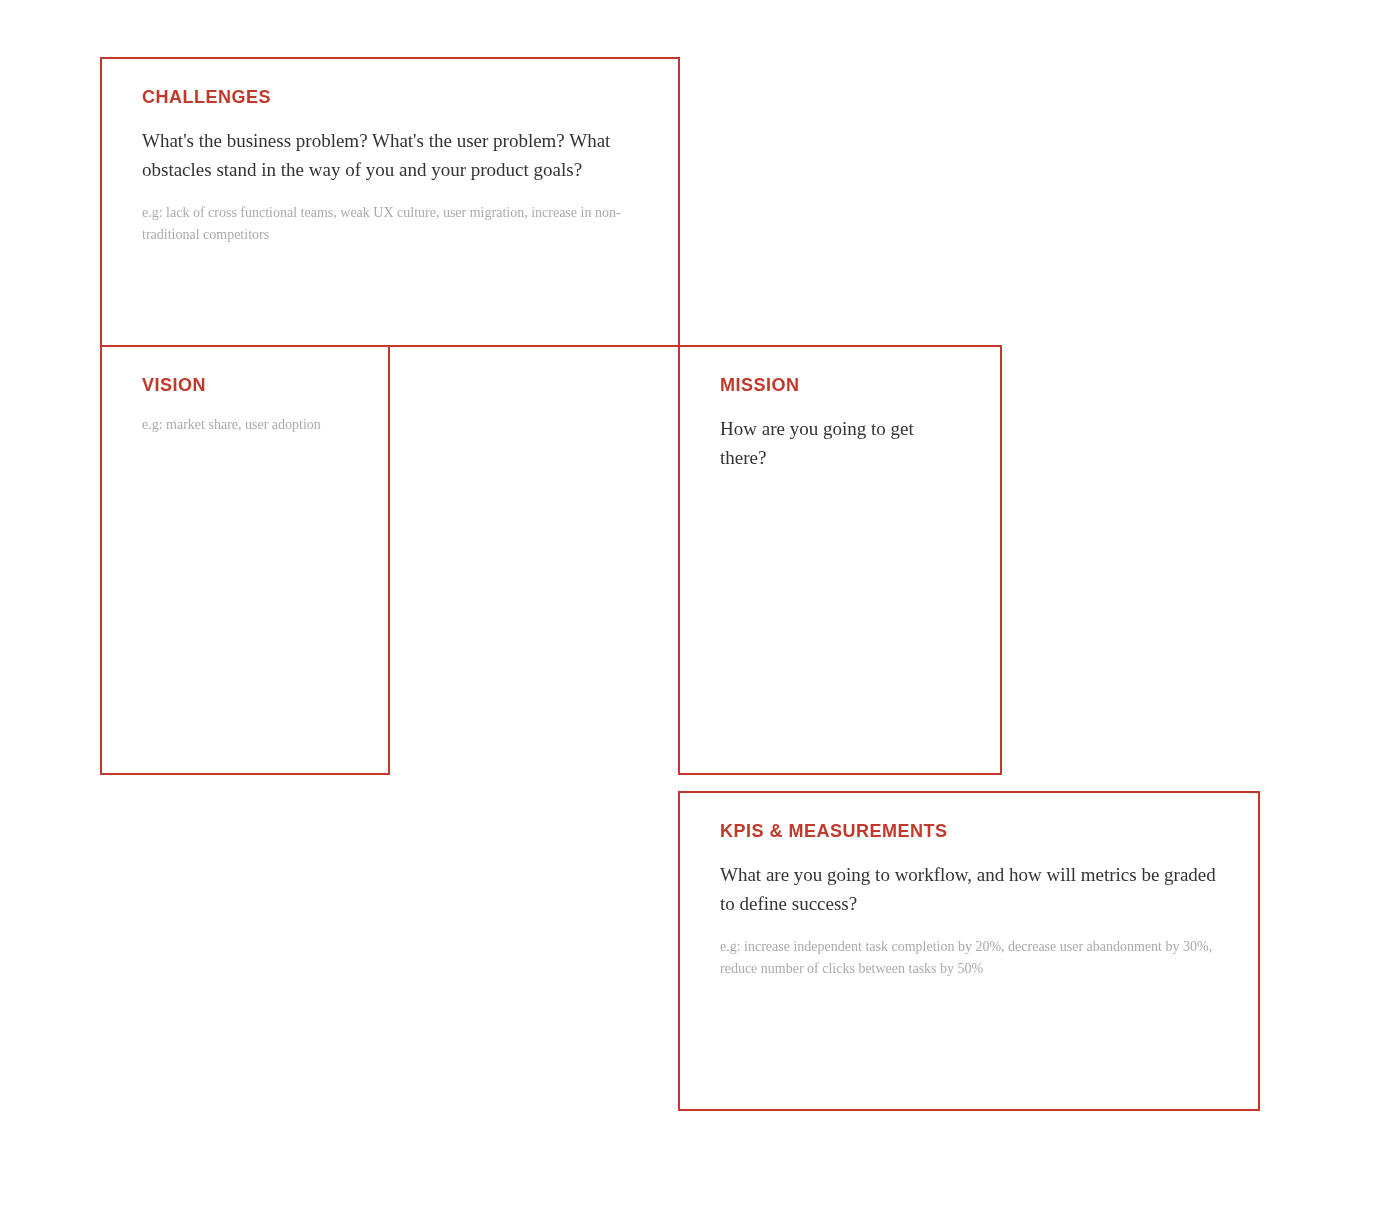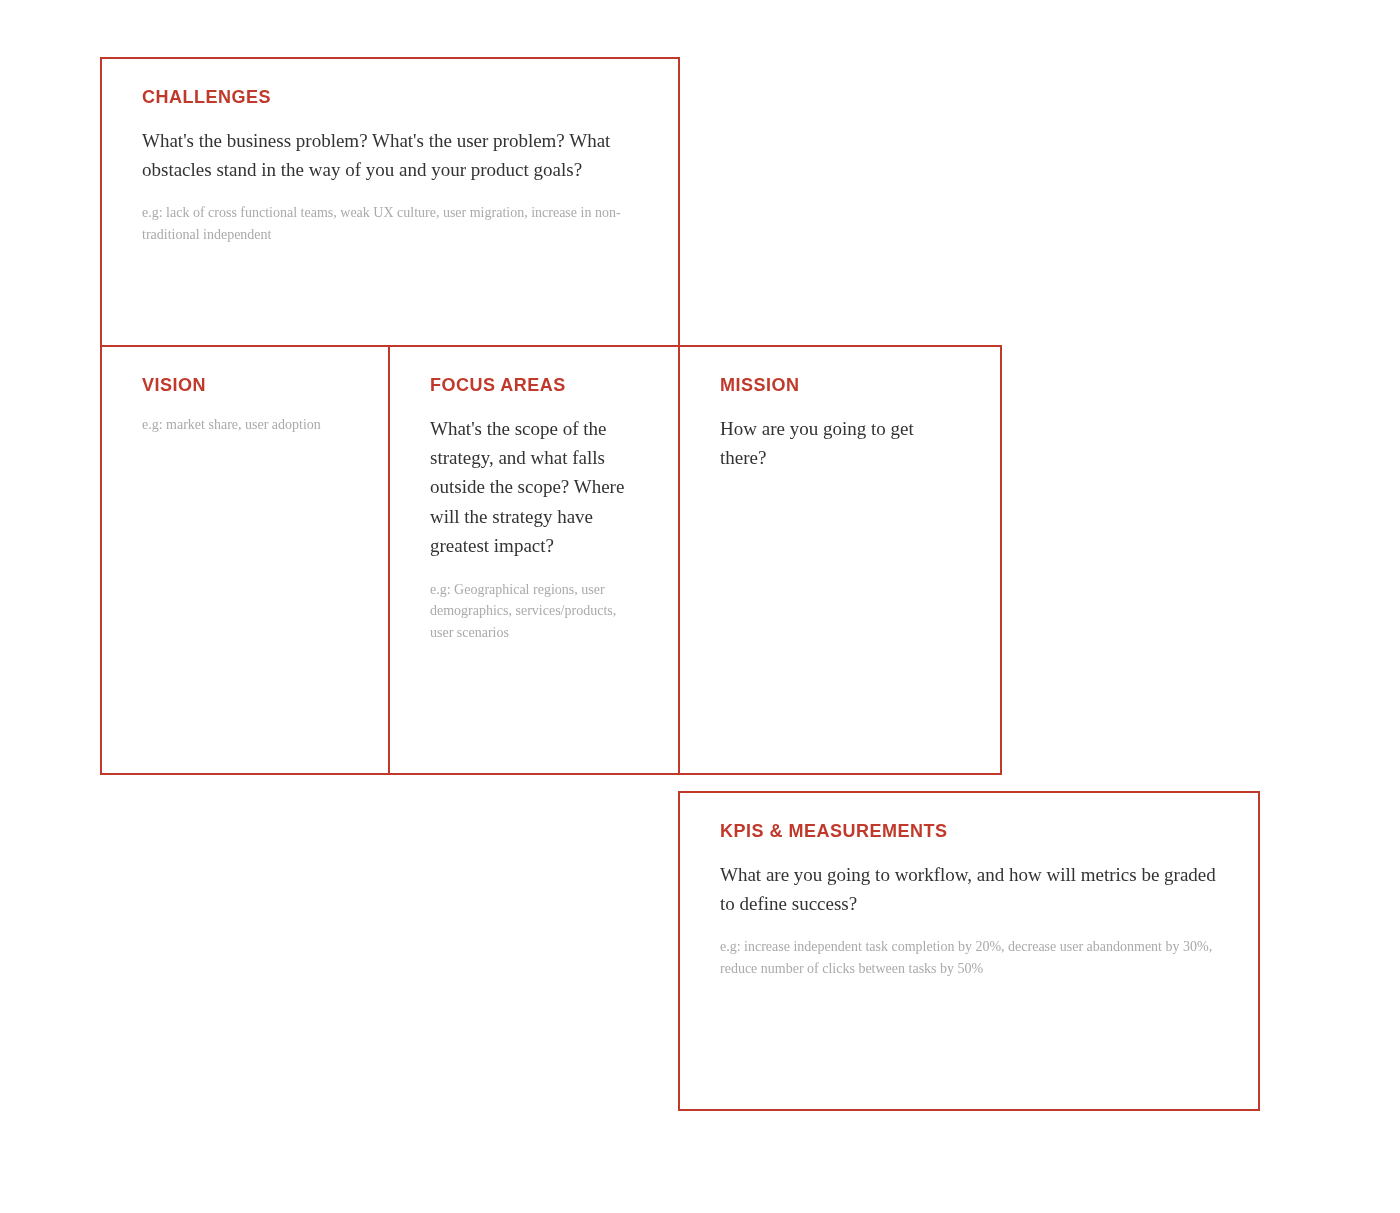--- a/index.html
+++ b/index.html
@@ -103,33 +103,28 @@
     }
   </style>
 </head>
 <body>
 
 <div class="canvas">
 
   <div class="cell cell-challenges">
     <div class="cell-title">CHALLENGES</div>
     <div class="cell-body">What's the business problem? What's the user problem? What obstacles stand in the way of you and your product goals?</div>
-    <div class="cell-example">e.g: lack of cross functional teams, weak UX culture, user migration, increase in non-traditional independent</div>
+    <div class="cell-example">e.g: lack of cross functional teams, weak UX culture, user migration, increase in non-traditional competitors</div>
   </div>
 
   <div class="cell cell-vision">
     <div class="cell-title">VISION</div>
     <div class="cell-example">e.g: market share, user adoption</div>
   </div>
 
-  <div class="cell cell-focus">
-    <div class="cell-title">FOCUS AREAS</div>
-    <div class="cell-body">What's the scope of the strategy, and what falls outside the scope? Where will the strategy have greatest impact?</div>
-    <div class="cell-example">e.g: Geographical regions, user demographics, services/products, user scenarios</div>
-  </div>
 
   <div class="cell cell-mission">
     <div class="cell-title">MISSION</div>
     <div class="cell-body">How are you going to get there?</div>
   </div>
 
 
   <div class="cell cell-kpis">
     <div class="cell-title">KPIS &amp; MEASUREMENTS</div>
     <div class="cell-body">What are you going to workflow, and how will metrics be graded to define success?</div>

